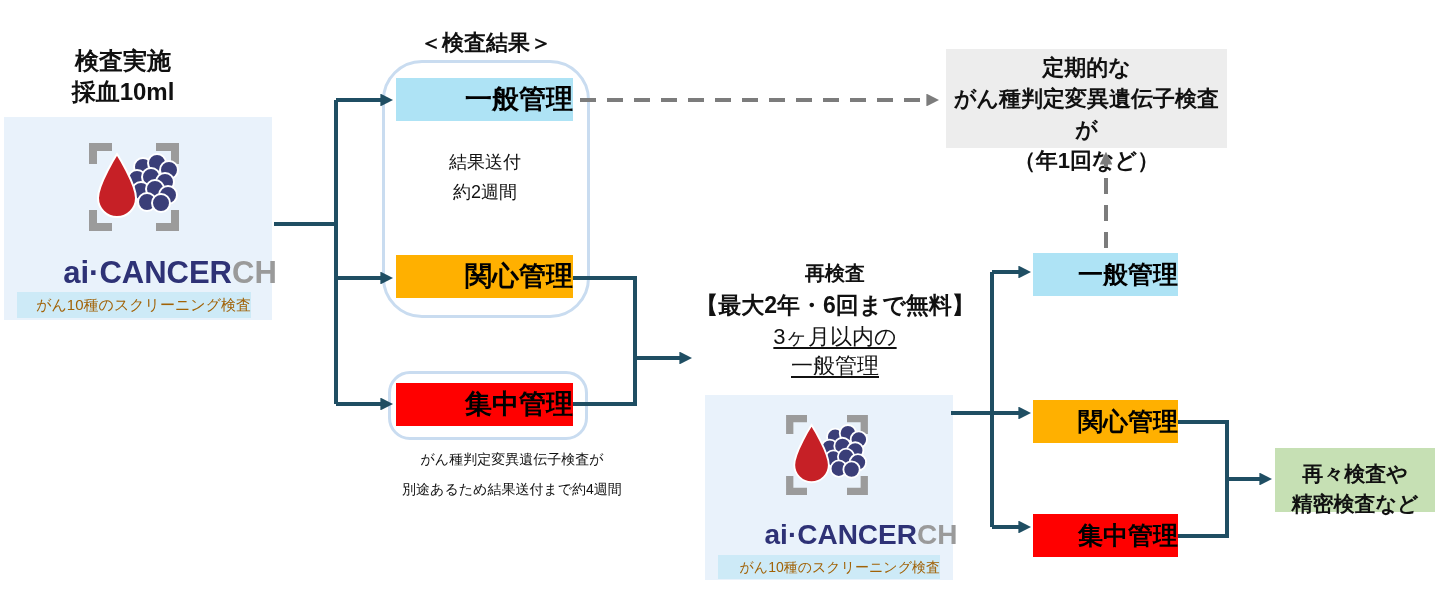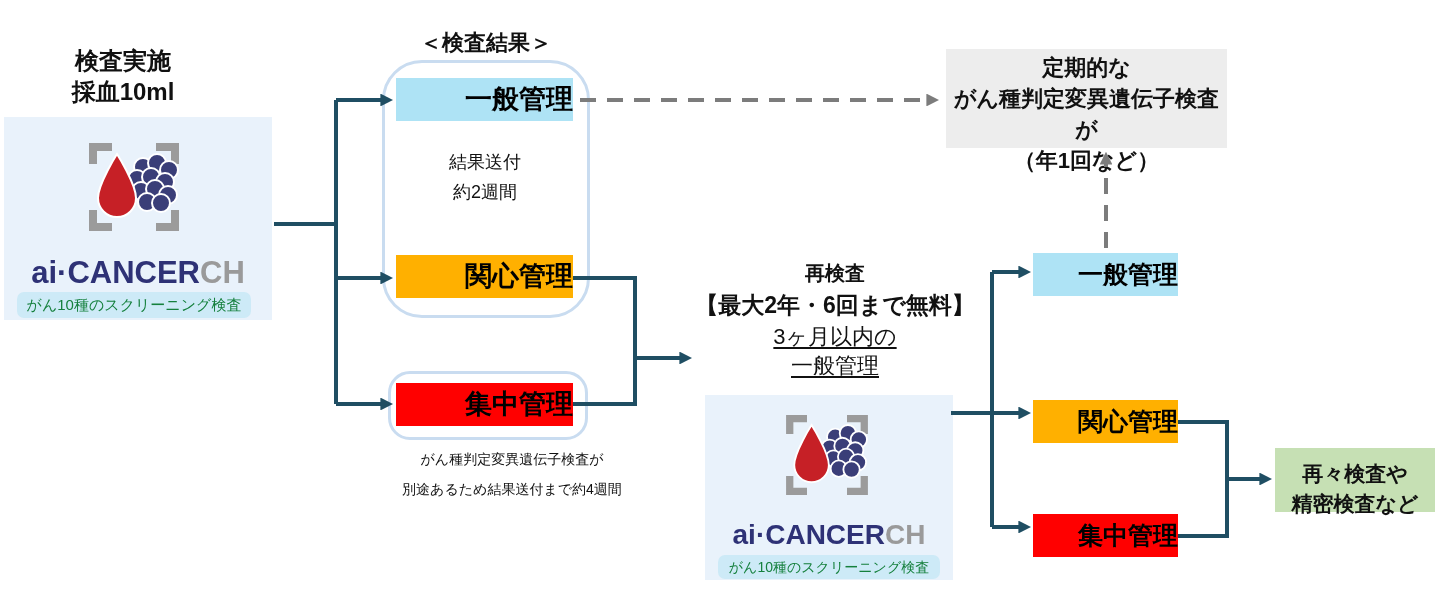--- a/index.html
+++ b/index.html
@@ -13,26 +13,26 @@
 
   
   .start-label{left:23px;top:45px;width:200px;font-size:24px;line-height:31px;font-weight:600;}
 
   
   .logo-card{background:var(--logo_bg);}
   .logo1{left:4px;top:117px;width:268px;height:203px;}
   .logo2{left:705px;top:395px;width:248px;height:185px;}
   .logo-art1{left:75px;top:20px;width:110px;height:100px;}
   .logo-art2{left:72px;top:14px;width:100px;height:92px;}
-  .brand{width:100%;text-align:center;font-weight:bold;letter-spacing:0px;}
+  .brand{width:100%;text-align:center;font-weight:bold;letter-spacing:0px;margin-left:32px;}
   .brand1{top:138px;font-size:31px;}
   .brand2{top:124px;font-size:28px;}
   .brand .main{color:var(--logo_navy);}
   .brand .suffix{color:var(--logo_gray);}
-  .banner{background:var(--logo_banner_bg);text-align:center;color:#15803d;border-radius:7px;}
+  .banner{background:var(--logo_banner_bg);text-align:right;color:#a16207;}
   .banner1{left:13px;top:175px;width:234px;height:26px;font-size:15px;line-height:26px;}
   .banner2{left:13px;top:160px;width:222px;height:24px;font-size:14px;line-height:24px;}
 
   .brackets{stroke:var(--bracket_gray);fill:none;stroke-width:8;}
   .drop{fill:var(--drop_red);stroke:#fff;stroke-width:2;}
   .grapes circle{fill:var(--grape_navy);stroke:#fff;stroke-width:2;}
 
   
   .results-heading{left:382px;top:28px;width:208px;font-size:22px;font-weight:600;text-align:center;}
   .results-container{left:382px;top:60px;width:208px;height:258px;box-sizing:border-box;

